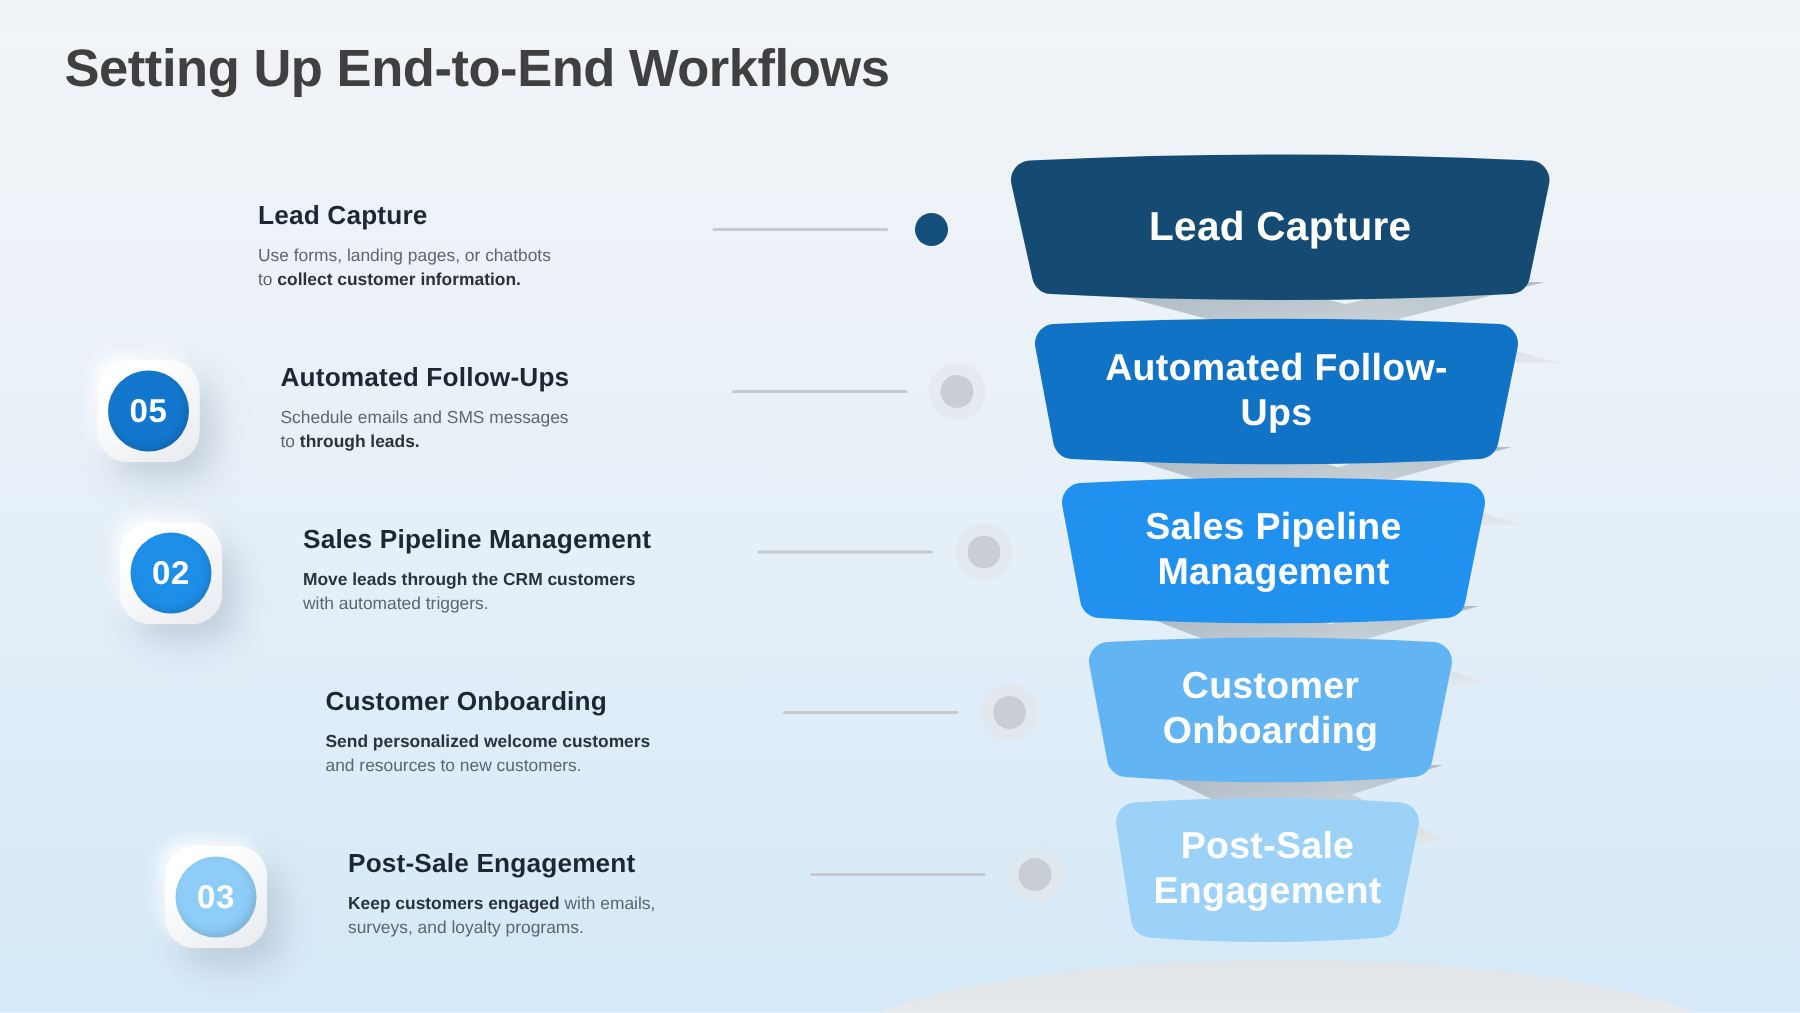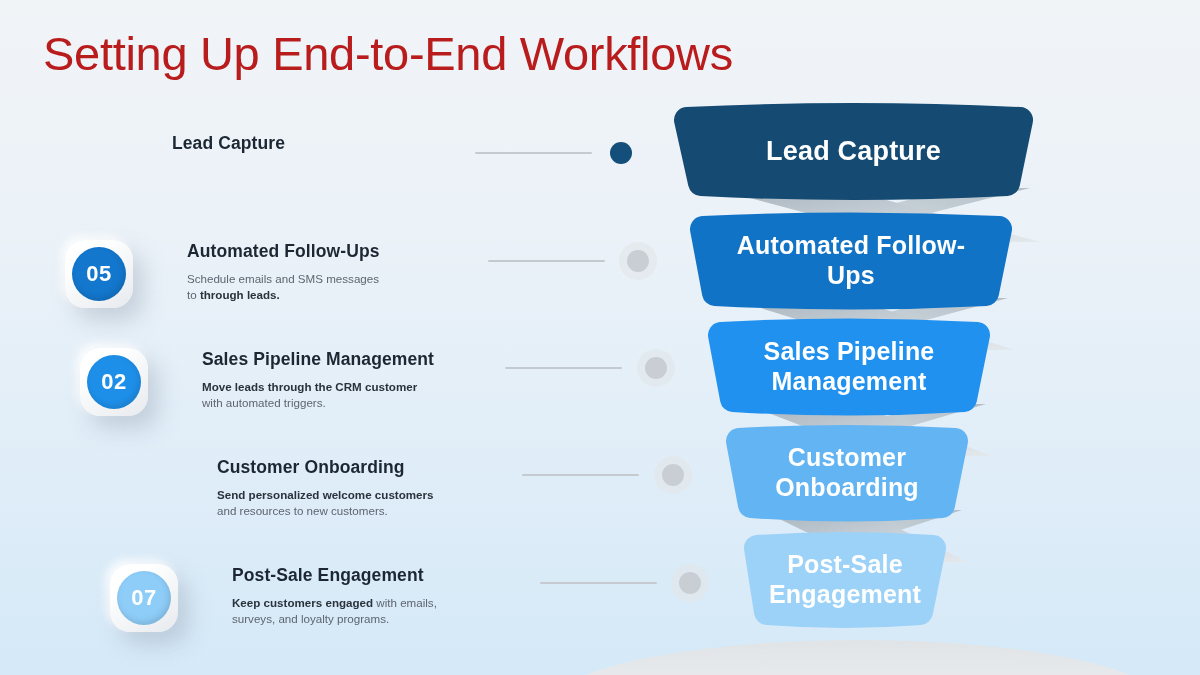--- a/index.html
+++ b/index.html
@@ -3,21 +3,21 @@
 <meta charset="utf-8">
 <style>
   html,body{margin:0;padding:0;}
   body{
     width:1200px;height:675px;overflow:hidden;position:relative;
     background:linear-gradient(180deg,#f1f4f7 0%,#e9f1f8 42%,#d5e9f8 100%);
     font-family:"Liberation Sans",sans-serif;
   }
   .page-title{
     position:absolute;left:43px;top:26px;
-    font-size:47px;font-weight:400;color:#b91c1c;letter-spacing:-0.3px;
+    font-size:35px;font-weight:700;color:#404040;letter-spacing:-0.3px;
   }
   
   .step{position:absolute;width:470px;height:100px;}
   .badge-tile{
     position:absolute;left:0;top:0;width:68px;height:68px;border-radius:20px;
     background:linear-gradient(145deg,#ffffff 25%,#e7eaee 100%);
     box-shadow:10px 12px 22px rgba(148,163,178,.42),-4px -4px 10px rgba(255,255,255,.95);
   }
   .badge-circle{
     position:absolute;left:7px;top:7px;width:54px;height:54px;border-radius:50%;
@@ -103,20 +103,21 @@
   </div>
 <div class="funnel-label fl-5">
     <span>Post-Sale Engagement</span>
   </div>
 
 <div class="page-title">Setting Up End-to-End Workflows</div>
 
 <div class="step" style="left:50px;top:132px;">
   <div class="step-text">
     <div class="step-title">Lead Capture</div>
+    <div class="step-desc"><span>Use forms, landing pages, or chatbots</span><br><span>to </span><b>collect customer information.</b></div>
   </div>
 </div>
 <div class="conn-line" style="left:475px;top:152px;"></div>
 <div class="conn-dot dot-active" style="left:610px;top:142px;"></div>
 
 <div class="step" style="left:65px;top:240px;">
   <div class="badge-tile">
     <div class="badge-circle c2">05</div>
   </div>
   <div class="step-text">
@@ -126,38 +127,38 @@
 </div>
 <div class="conn-line" style="left:488px;top:260px;"></div>
 <div class="conn-dot dot-idle" style="left:627px;top:250px;"></div>
 
 <div class="step" style="left:80px;top:348px;">
   <div class="badge-tile">
     <div class="badge-circle c3">02</div>
   </div>
   <div class="step-text">
     <div class="step-title">Sales Pipeline Management</div>
-    <div class="step-desc"><b>Move leads through the CRM customer</b><br><span>with automated triggers.</span></div>
+    <div class="step-desc"><b>Move leads through the CRM customers</b><br><span>with automated triggers.</span></div>
   </div>
 </div>
 <div class="conn-line" style="left:505px;top:367px;"></div>
 <div class="conn-dot dot-idle" style="left:645px;top:357px;"></div>
 
 <div class="step" style="left:95px;top:456px;">
   <div class="step-text">
     <div class="step-title">Customer Onboarding</div>
     <div class="step-desc"><b>Send personalized welcome customers</b><br><span>and resources to new customers.</span></div>
   </div>
 </div>
 <div class="conn-line" style="left:522px;top:474px;"></div>
 <div class="conn-dot dot-idle" style="left:662px;top:464px;"></div>
 
 <div class="step" style="left:110px;top:564px;">
   <div class="badge-tile">
-    <div class="badge-circle c5">07</div>
+    <div class="badge-circle c5">03</div>
   </div>
   <div class="step-text">
     <div class="step-title">Post-Sale Engagement</div>
     <div class="step-desc"><b>Keep customers engaged</b><span> with emails,</span><br><span>surveys, and loyalty programs.</span></div>
   </div>
 </div>
 <div class="conn-line" style="left:540px;top:582px;"></div>
 <div class="conn-dot dot-idle" style="left:679px;top:572px;"></div>
 
 </body></html>

